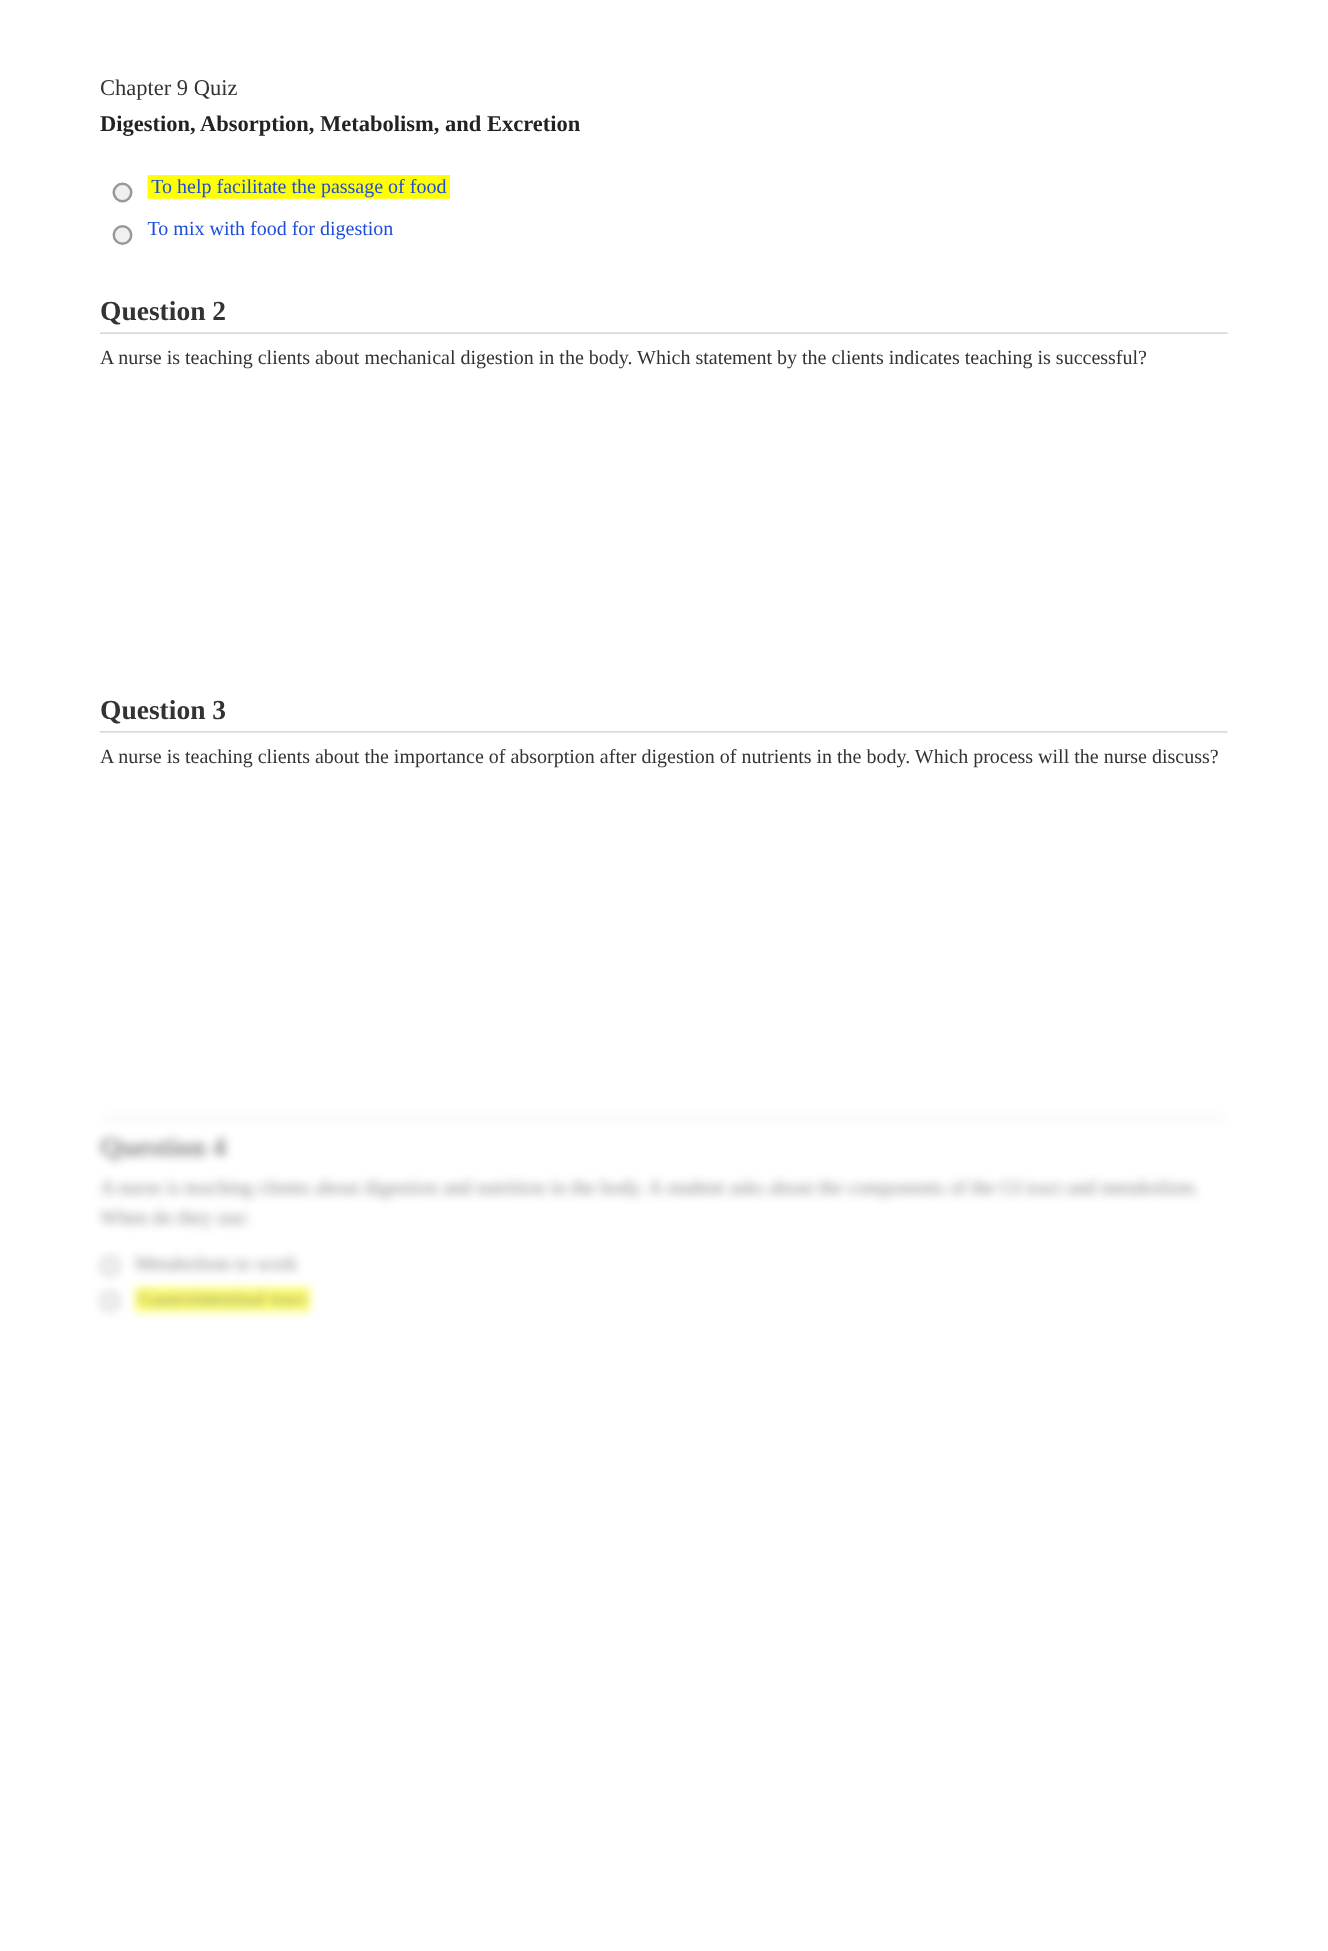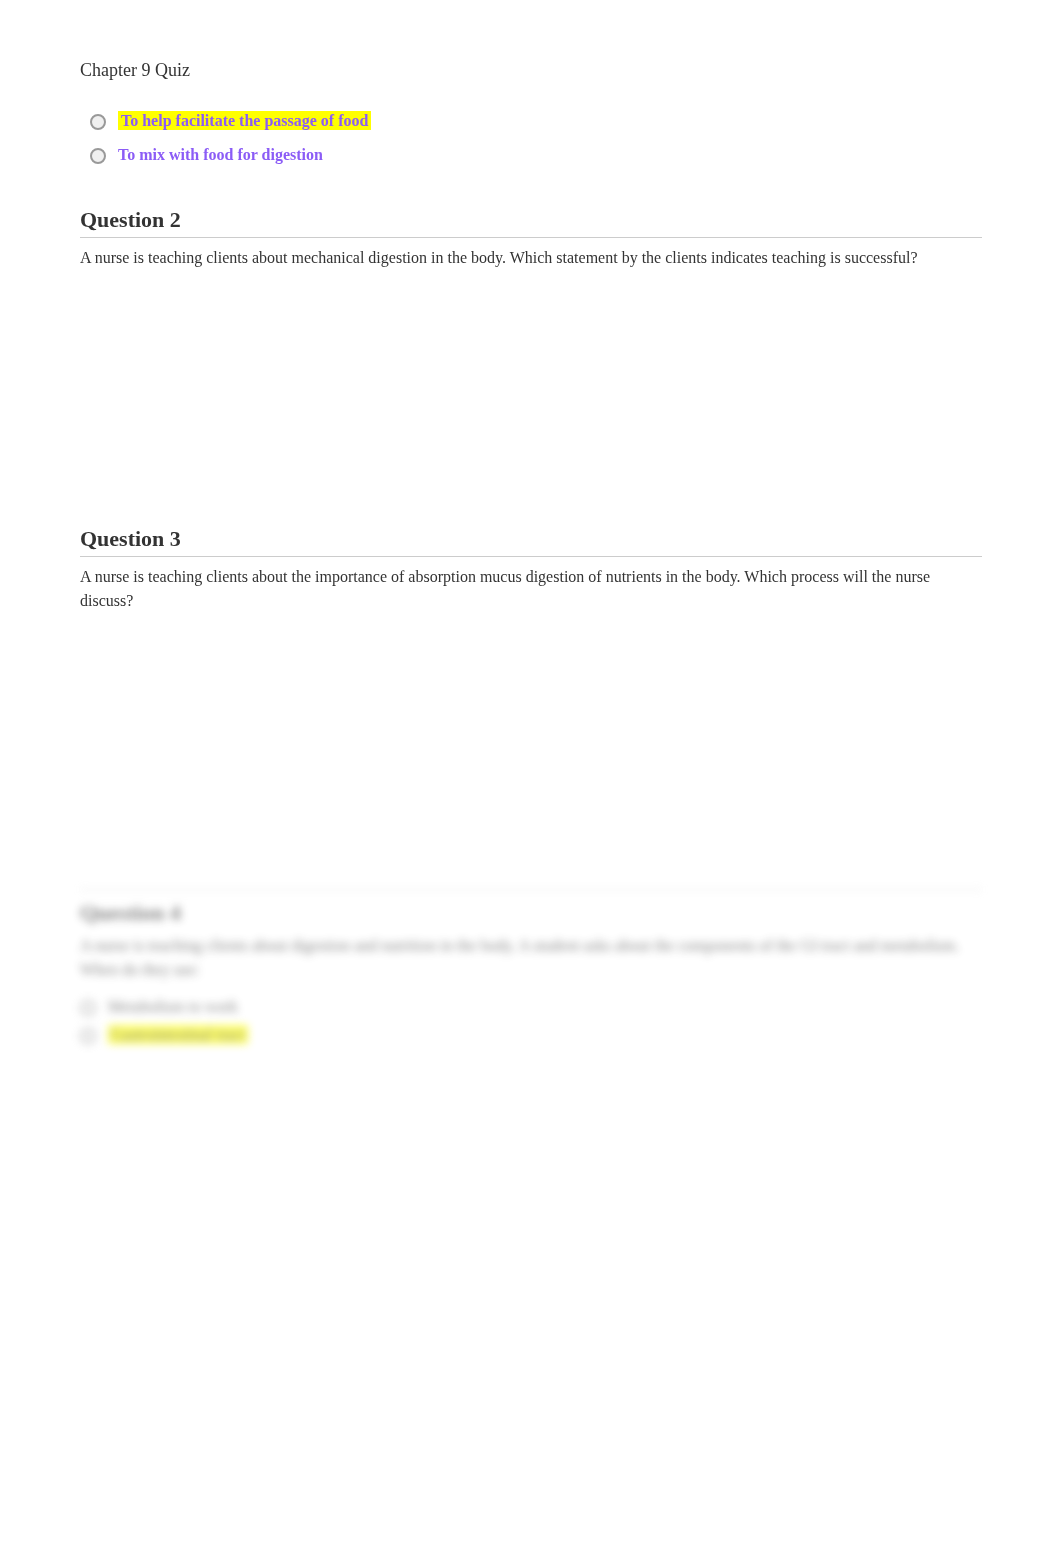--- a/index.html
+++ b/index.html
@@ -57,26 +57,25 @@
     }
 
     .answer-options {
       list-style: none;
       padding: 0;
       margin-left: 10px;
     }
 
     .answer-option {
       display: flex;
-      align-items: center;
+      align-items: flex-end;
       margin-bottom: 10px;
       font-size: 16px;
-      color: #8b5cf6;
+      color: #1d4ed8;
       line-height: 1.5;
-      font-weight: bold;
     }
 
     .radio-circle {
       width: 16px;
       height: 16px;
       border-radius: 50%;
       border: 2px solid #999;
       background: #f0f0f0;
       flex-shrink: 0;
       margin-right: 12px;
@@ -134,20 +133,21 @@
       border: none;
       border-top: 1px solid #ccc;
       margin: 0 0 10px 0;
     }
   </style>
 </head>
 <body>
 
 <div class="page-header">
   <div class="quiz-title">Chapter 9 Quiz</div>
+  <div class="quiz-subtitle">Digestion, Absorption, Metabolism, and Excretion</div>
 </div>
 
 <div class="question-block">
   <ul class="answer-options">
     <li class="answer-option">
       <div class="radio-circle"></div>
       <span><span class="answer-text-highlighted">To help facilitate the passage of food</span></span>
     </li>
     <li class="answer-option">
       <div class="radio-circle"></div>
@@ -157,21 +157,21 @@
 </div>
 
 <div class="question-block">
   <div class="question-header">Question 2</div>
   <div class="question-text">A nurse is teaching clients about mechanical digestion in the body. Which statement by the clients indicates teaching is successful?</div>
   <div class="spacer-large"></div>
 </div>
 
 <div class="question-block">
   <div class="question-header">Question 3</div>
-  <div class="question-text">A nurse is teaching clients about the importance of absorption mucus digestion of nutrients in the body. Which process will the nurse discuss?</div>
+  <div class="question-text">A nurse is teaching clients about the importance of absorption after digestion of nutrients in the body. Which process will the nurse discuss?</div>
   <div class="spacer-medium"></div>
 </div>
 
 <div class="blurred-section">
   <hr class="divider-line">
   <div class="blurred-question-header">Question 4</div>
   <div class="blurred-question-text">A nurse is teaching clients about digestion and nutrition in the body. A student asks about the components of the GI tract and metabolism. When do they use:</div>
   <div class="blurred-answer-option">
     <div class="radio-circle"></div>
     <span>Metabolism to work</span>

